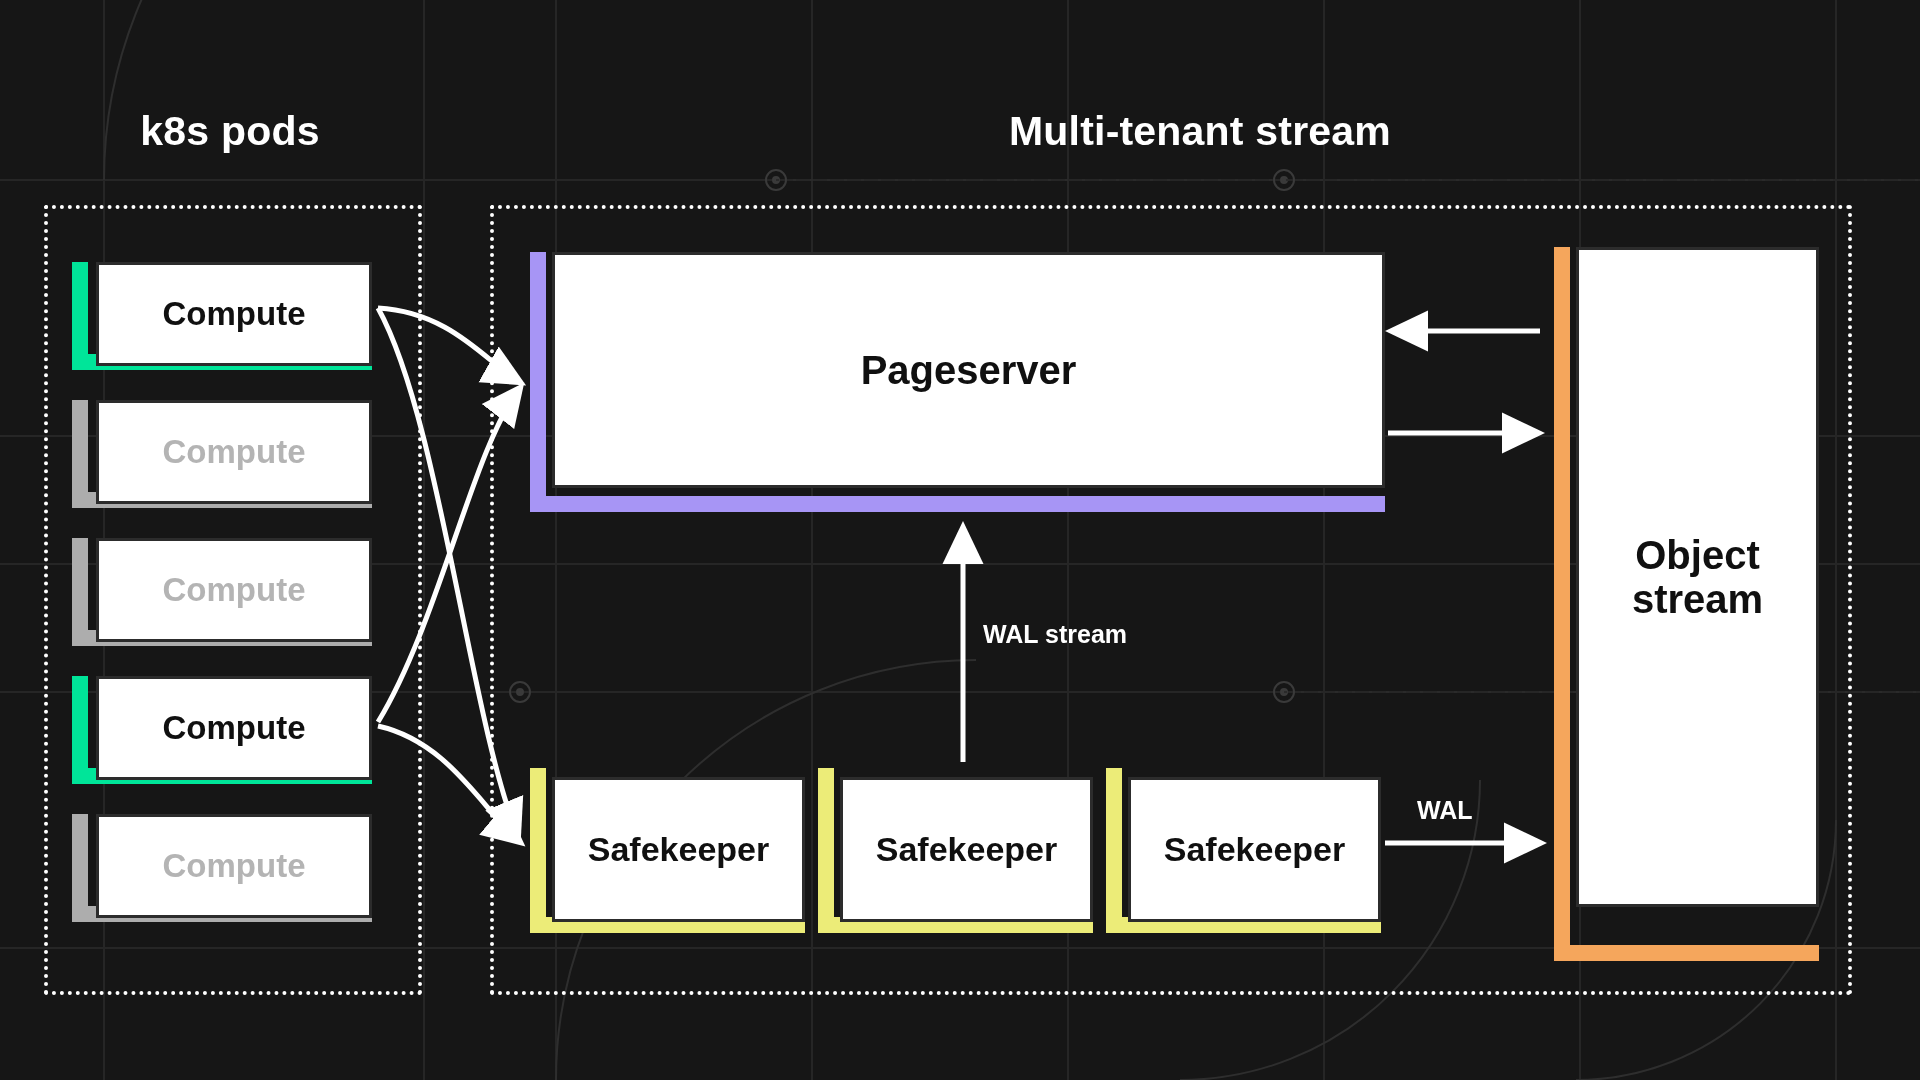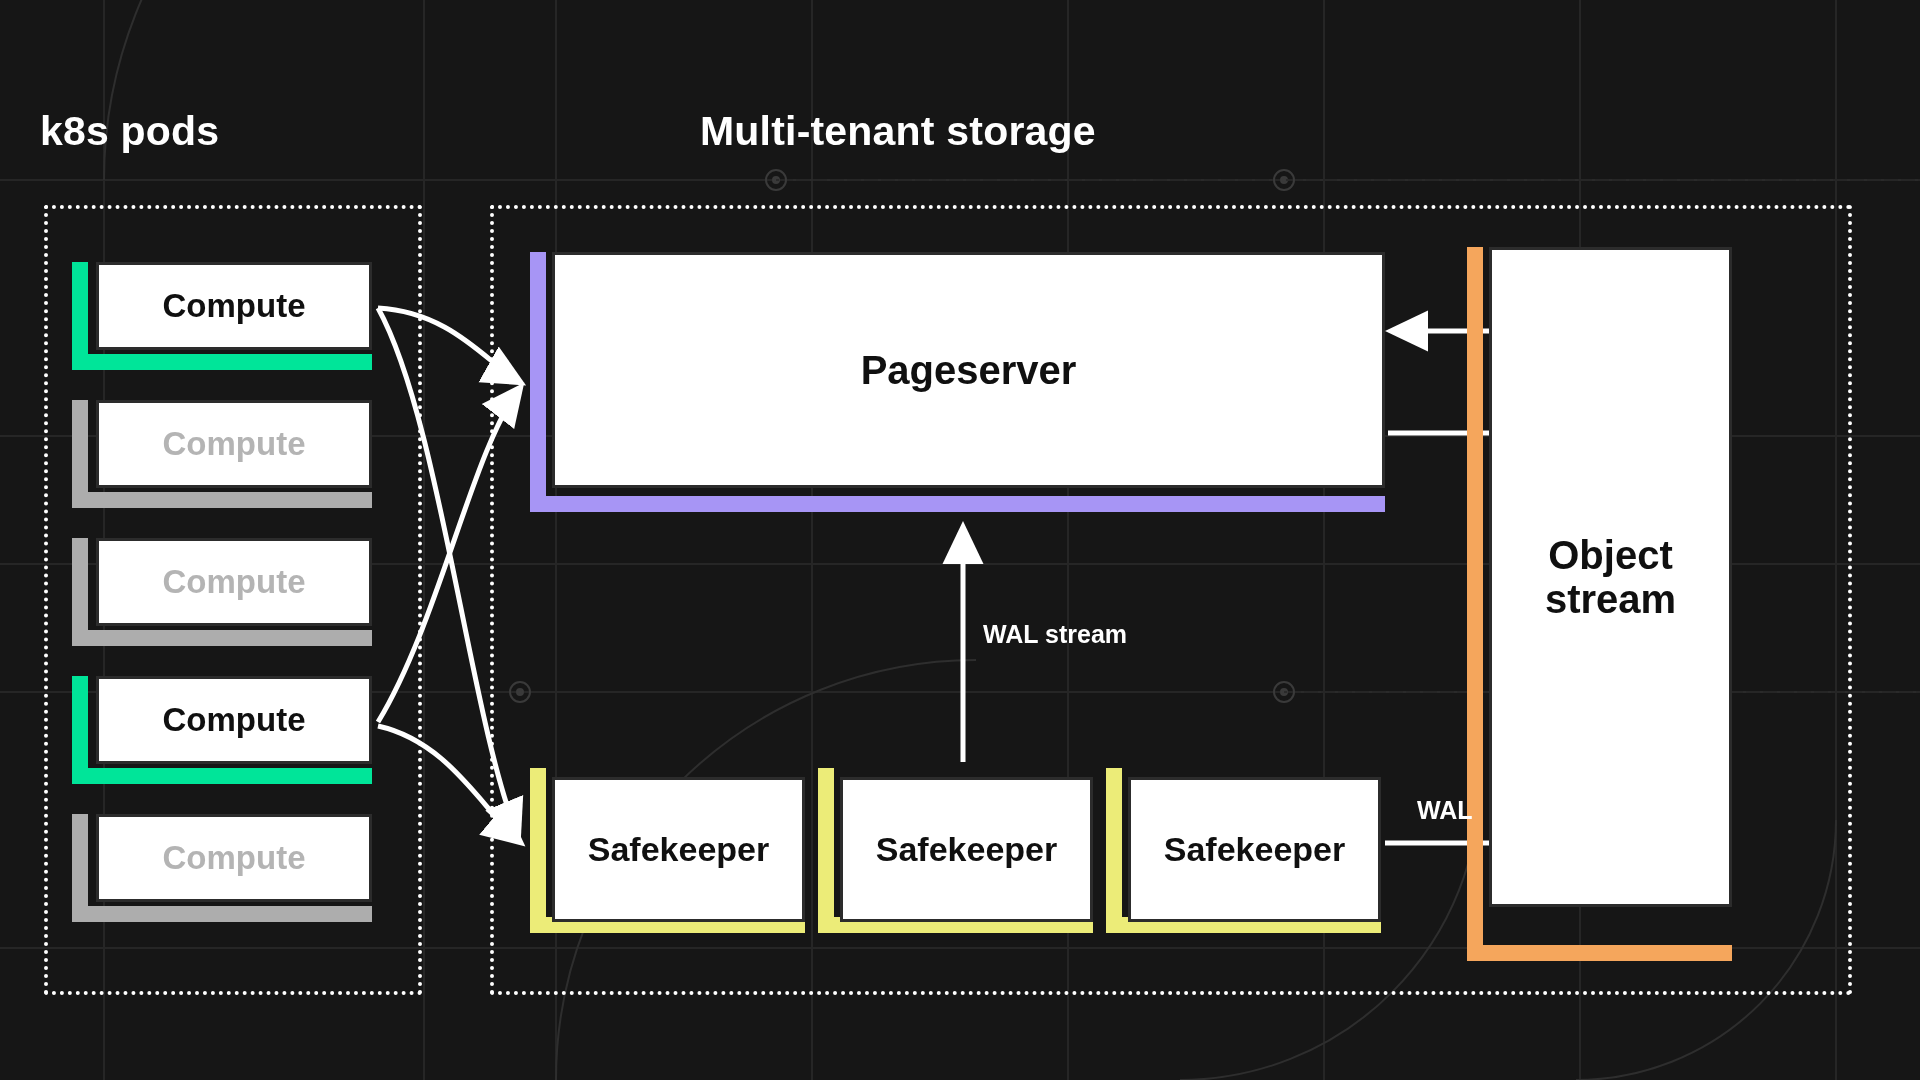--- a/index.html
+++ b/index.html
@@ -7,49 +7,49 @@
        font-family:"Liberation Sans","DejaVu Sans",sans-serif;}
   #stage{position:relative;width:1920px;height:1080px;background:#161616;overflow:hidden;}
 
   
   #bg-deco{position:absolute;inset:0;z-index:0;pointer-events:none;}
 
   
   .group-frame{position:absolute;z-index:2;
       border:4px dotted #ffffff;border-radius:2px;box-sizing:border-box;}
   .group-title{position:absolute;z-index:3;color:#ffffff;font-weight:bold;
-      font-size:41px;letter-spacing:.2px;white-space:nowrap;}
+      font-size:41px;letter-spacing:.2px;text-align:center;white-space:nowrap;}
 
   
   .node{position:absolute;z-index:5;}
   .node .shade{position:absolute;left:0;top:0;width:100%;height:100%;}
   .node .shade .v{position:absolute;left:0;top:0;width:var(--sw);height:100%;background:var(--sc);}
   .node .shade .h{position:absolute;left:0;bottom:0;height:var(--sw);width:100%;background:var(--sc);}
   .node .face{position:absolute;background:#ffffff;border:3px solid #2c2c2c;
       box-sizing:border-box;display:flex;align-items:center;justify-content:center;
       text-align:center;font-weight:bold;line-height:1.1;}
 
   
   .compute{width:300px;height:108px;--sw:16px;}
-  .compute .face{left:24px;top:0;width:276px;height:88px;font-size:33px;}
+  .compute .face{left:24px;top:0;width:276px;height:104px;font-size:33px;}
   .compute.on{--sc:#00e599;}
   .compute.on .face{color:#101010;}
   .compute.off{--sc:#adadad;}
   .compute.off .face{color:#b4b4b4;}
 
   
   #node-pageserver{left:530px;top:252px;width:855px;height:260px;border-radius:15px;--sw:16px;--sc:#a795f5;}
   #node-pageserver .face{left:22px;top:0;width:833px;height:236px;font-size:40px;color:#101010;}
 
   
   .safekeeper{width:275px;height:165px;--sw:16px;--sc:#ecec78;}
   .safekeeper .face{left:22px;top:0;width:253px;height:145px;font-size:34px;color:#101010;margin-top:9px;}
 
   
-  #node-objstore{left:1467px;top:247px;width:265px;height:714px;border-radius:12px;--sw:16px;--sc:#f5a65c;}
+  #node-objstore{left:1554px;top:247px;width:265px;height:714px;border-radius:12px;--sw:16px;--sc:#f5a65c;}
   #node-objstore .face{left:22px;top:0;width:243px;height:660px;font-size:40px;color:#101010;
       flex-direction:column;}
 
   
   #edges{position:absolute;inset:0;z-index:4;pointer-events:none;}
   .edge-label{position:absolute;z-index:6;color:#ffffff;font-weight:bold;
       font-size:25px;white-space:nowrap;}
 </style>
 </head>
 <body>
@@ -88,21 +88,21 @@
       <circle cx="1284" cy="692" r="10" fill="none"></circle>
         <circle cx="1284" cy="692" r="3"></circle>
     </g>
     <g stroke="#2a2a2a" stroke-width="2" stroke-dasharray="3 14" fill="none">
       <line x1="776" y1="180" x2="1920" y2="180"></line>
       <line x1="1284" y1="692" x2="1920" y2="692"></line>
     </g>
   </svg>
 
   <div class="group-title" style="left:40px;top:108px;width:380px;">k8s pods</div>
-  <div class="group-title" style="left:700px;top:108px;width:1000px;">Multi-tenant storage</div>
+  <div class="group-title" style="left:700px;top:108px;width:1000px;">Multi-tenant stream</div>
 
   <div class="group-frame" id="frame-pods" style="left:44px;top:205px;width:378px;height:790px;"></div>
   <div class="group-frame" id="frame-storage" style="left:490px;top:205px;width:1362px;height:790px;"></div>
 
   <div class="node compute on" style="left:72px;top:262px;">
     <div class="shade">
         <i class="v"></i>
         <i class="h"></i>
       </div>
     <div class="face">Compute</div>

